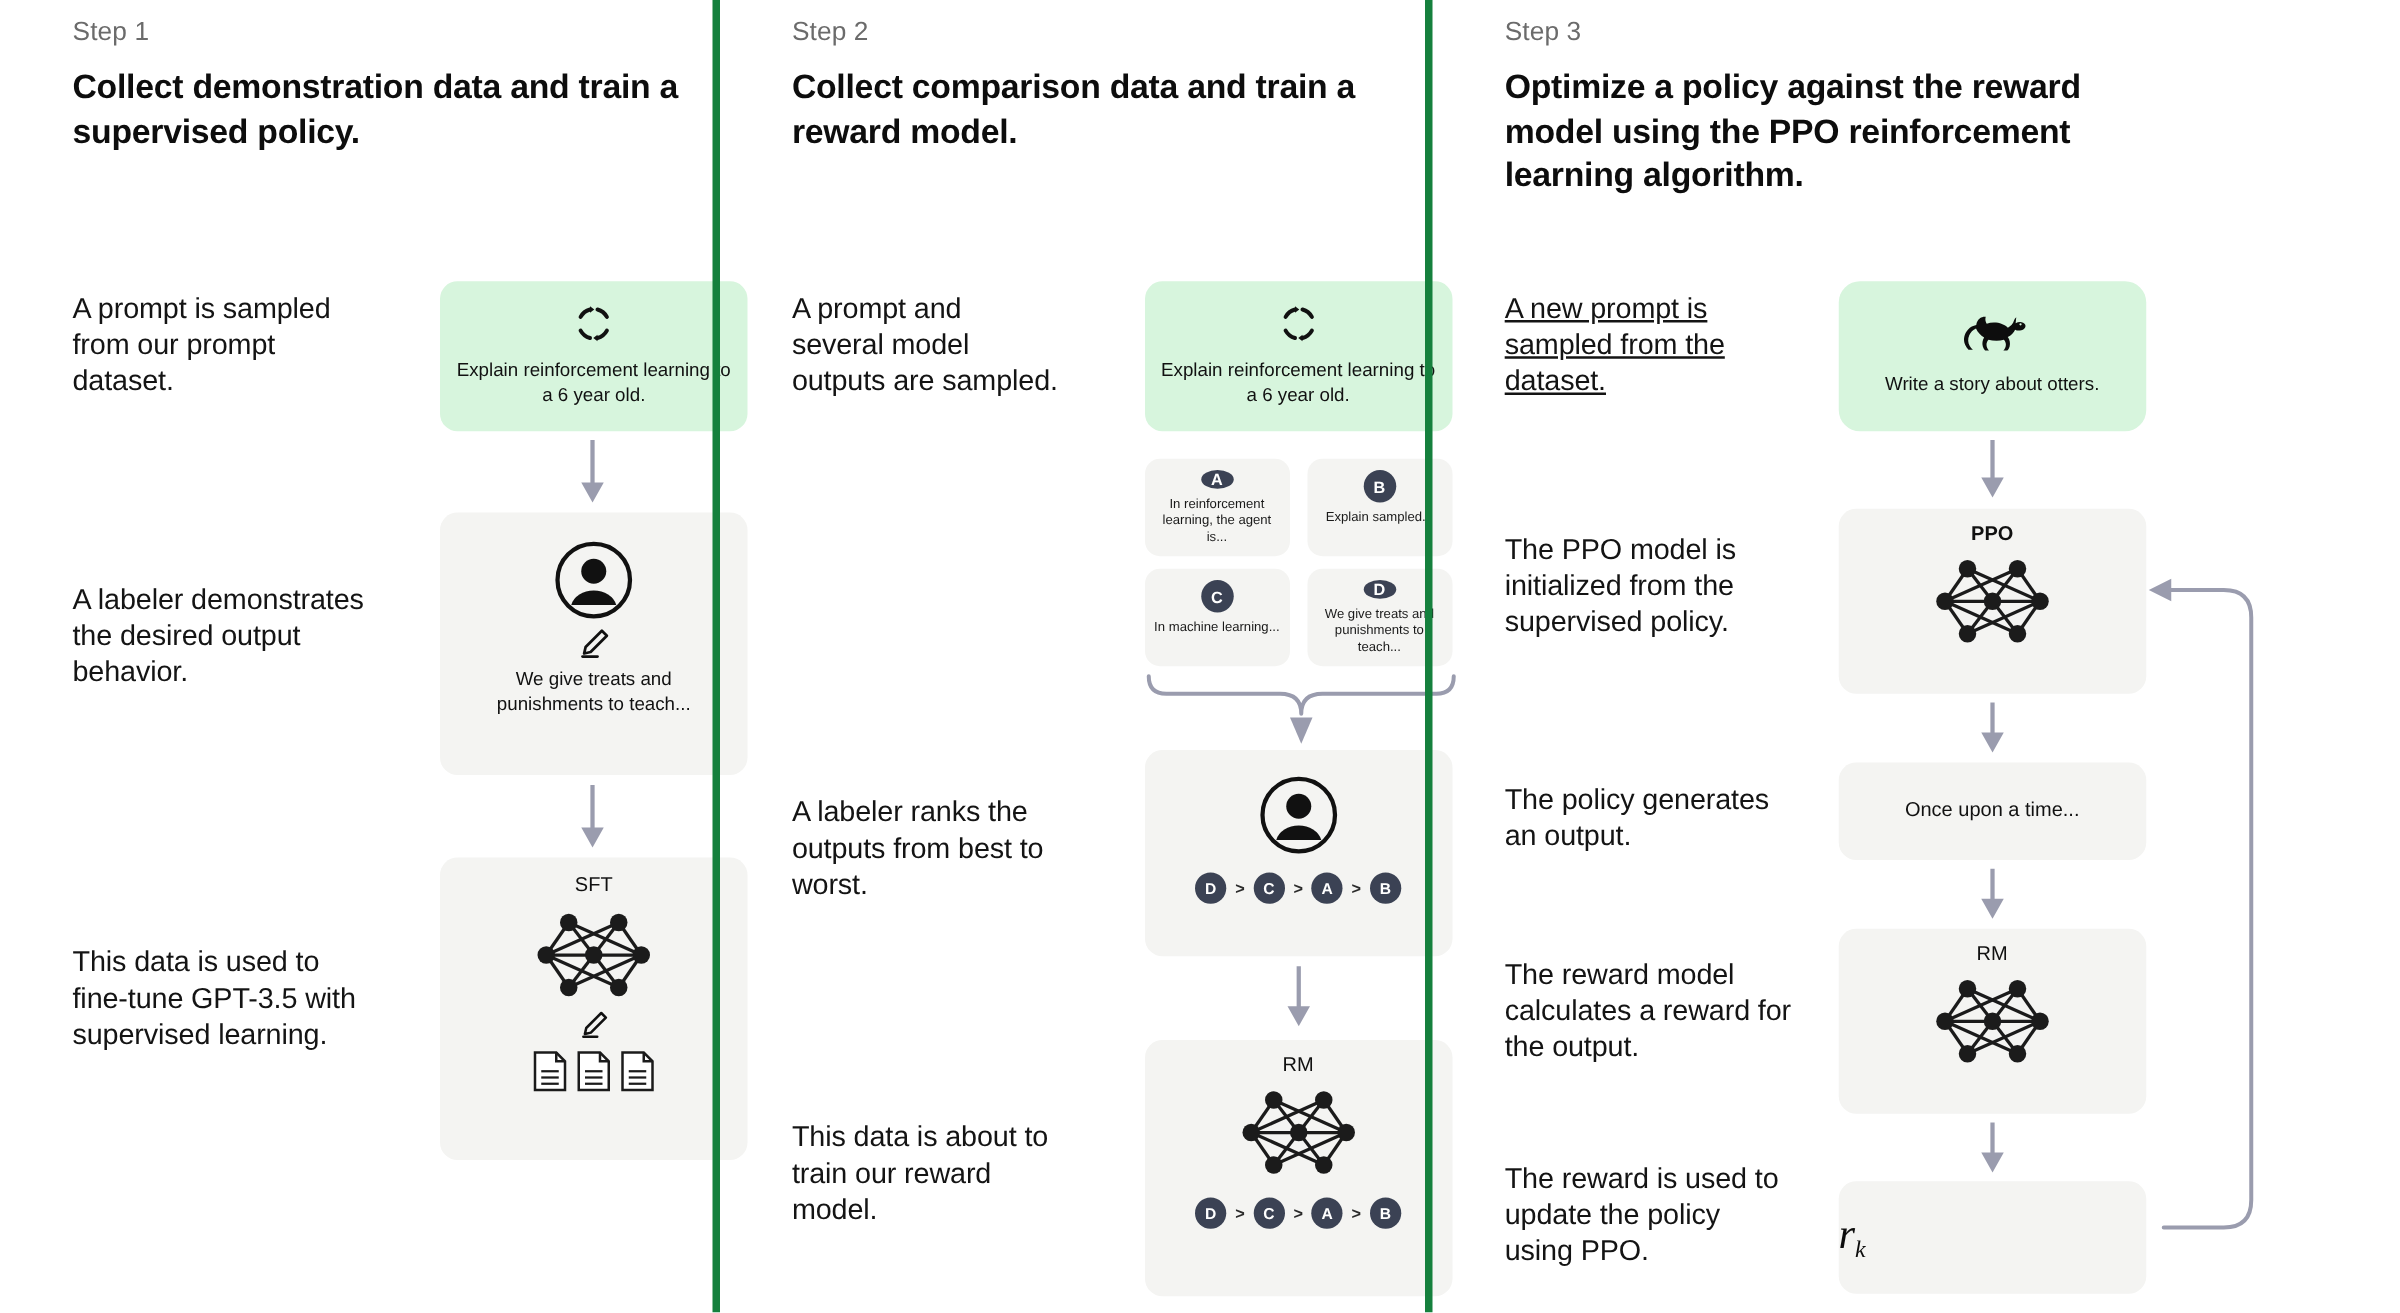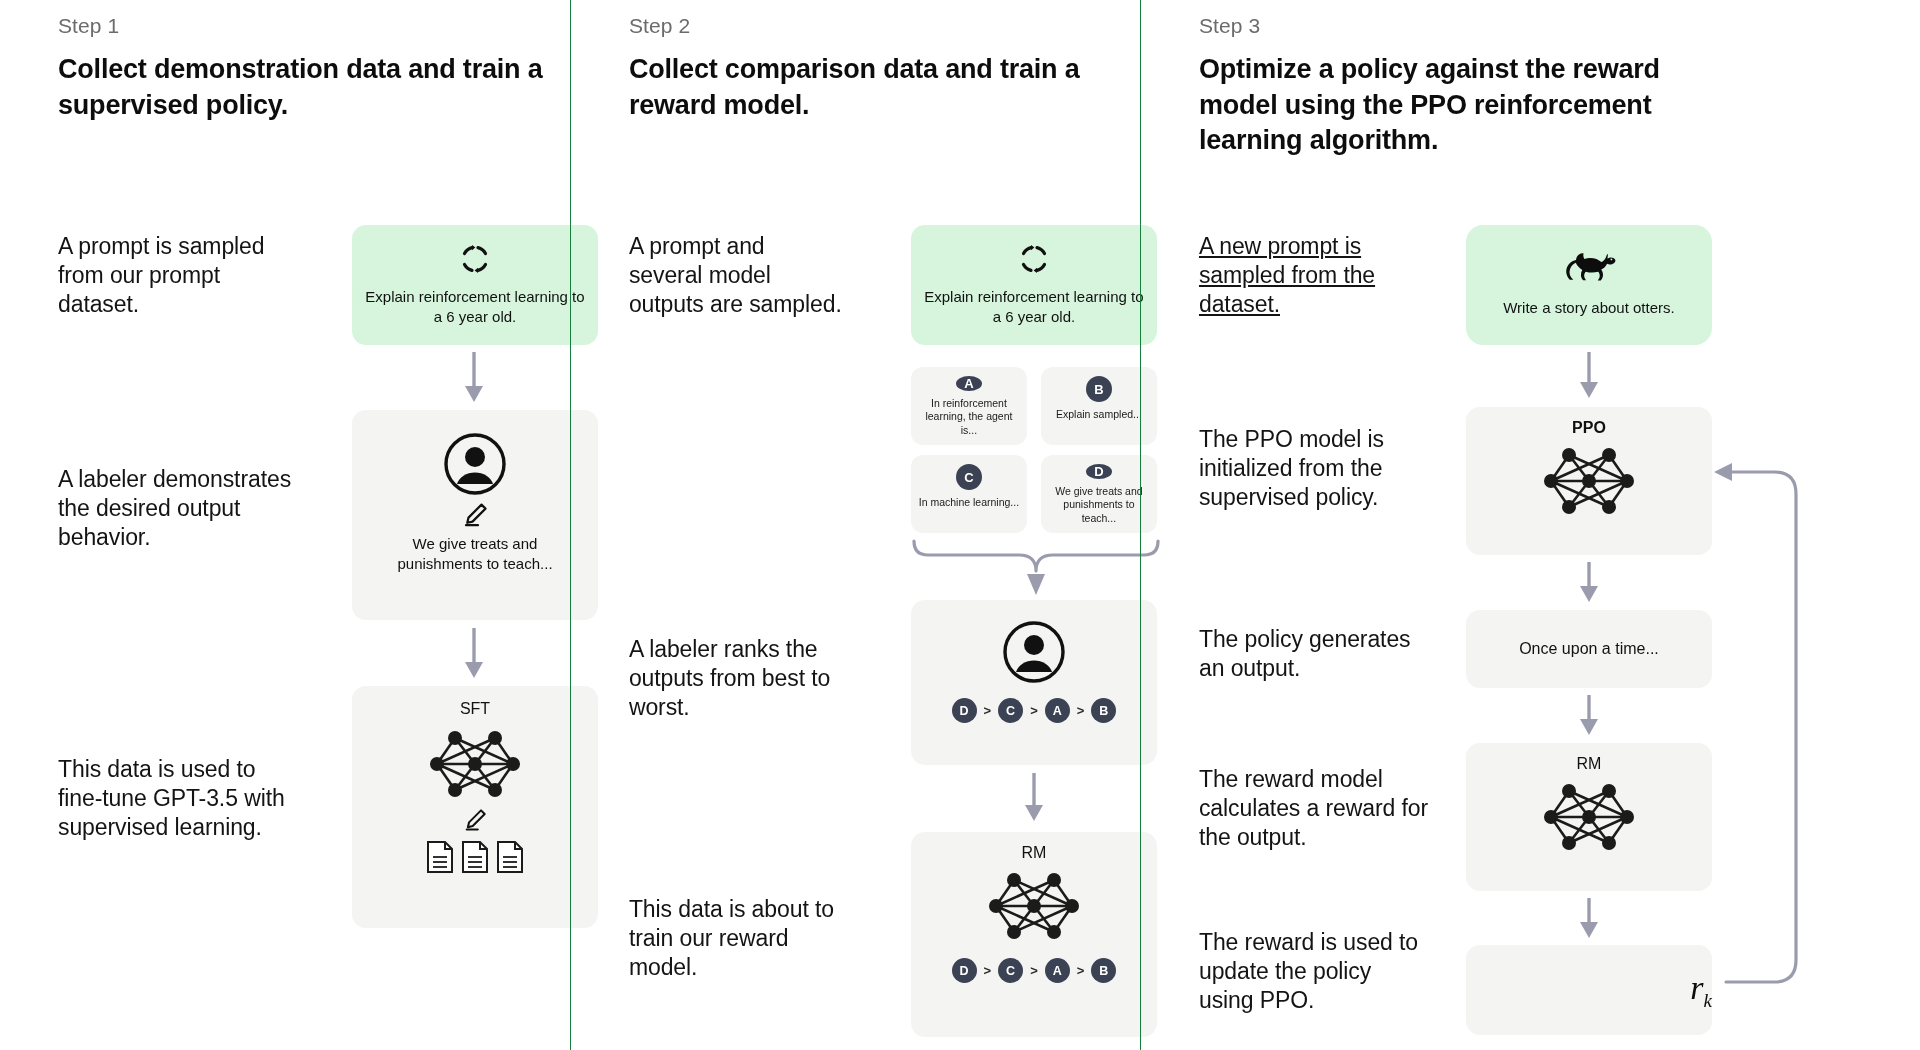--- a/index.html
+++ b/index.html
@@ -9,21 +9,21 @@
     font-family: "Liberation Sans", "DejaVu Sans", sans-serif;
     color: #0d0d0d;
     overflow: hidden;
   }
   .board { position: relative; width: 1710px; height: 1050px; display: flex; }
   .col {
     position: relative;
     width: 640px; height: 1050px;
     padding: 14px 26px 0 58px;
   }
-  .col + .col { border-left: 1px solid #15803d; }
+  .col + .col { border-left: 6px solid #15803d; }
 
   .step-label { font-size: 21px; color: #6b6b6b; letter-spacing: .1px; margin-bottom: 14px; }
   .step-title { font-size: 27px; font-weight: 700; line-height: 1.32; letter-spacing: -.2px; max-width: 520px; }
   .caption { font-size: 23px; line-height: 1.27; color: #141414; letter-spacing: -.1px; }
 
   
   .card { background: #f4f4f2; border-radius: 14px; position: absolute; }
   .card.green { background: #d7f5dd; }
   .card-text { font-size: 15px; line-height: 1.35; text-align: center; color: #111; }
 
@@ -451,21 +451,21 @@
       </div>
     </div>
 
     <div class="arrow" style="left:436px; top:898px;">
       <svg width="24" height="42">
           <path d="M12 0 V26" stroke="#9a9cae" stroke-width="3.4"></path>
           <path d="M3 24 L12 40 L21 24 Z" fill="#9a9cae"></path>
         </svg>
     </div>
 
-    <div class="card" style="left:325px; top:945px; width:246px; height:90px; display:flex; align-items:center; justify-content:flex-end;">
+    <div class="card" style="left:325px; top:945px; width:246px; height:90px; display:flex; align-items:center; justify-content:flex-start;">
       <div class="rk"><span>r</span><sub>k</sub></div>
     </div>
 
     <div class="arrow" style="left:571px; top:462px;">
       <svg width="100" height="530">
         <path d="M14 10 H62 q22 0 22 22 V498 q0 22 -22 22 H14" fill="none" stroke="#9a9cae" stroke-width="3.2" stroke-linecap="round"></path>
         <path d="M20 1 L2 10 L20 19 Z" fill="#9a9cae"></path>
       </svg>
     </div>
   </div>

